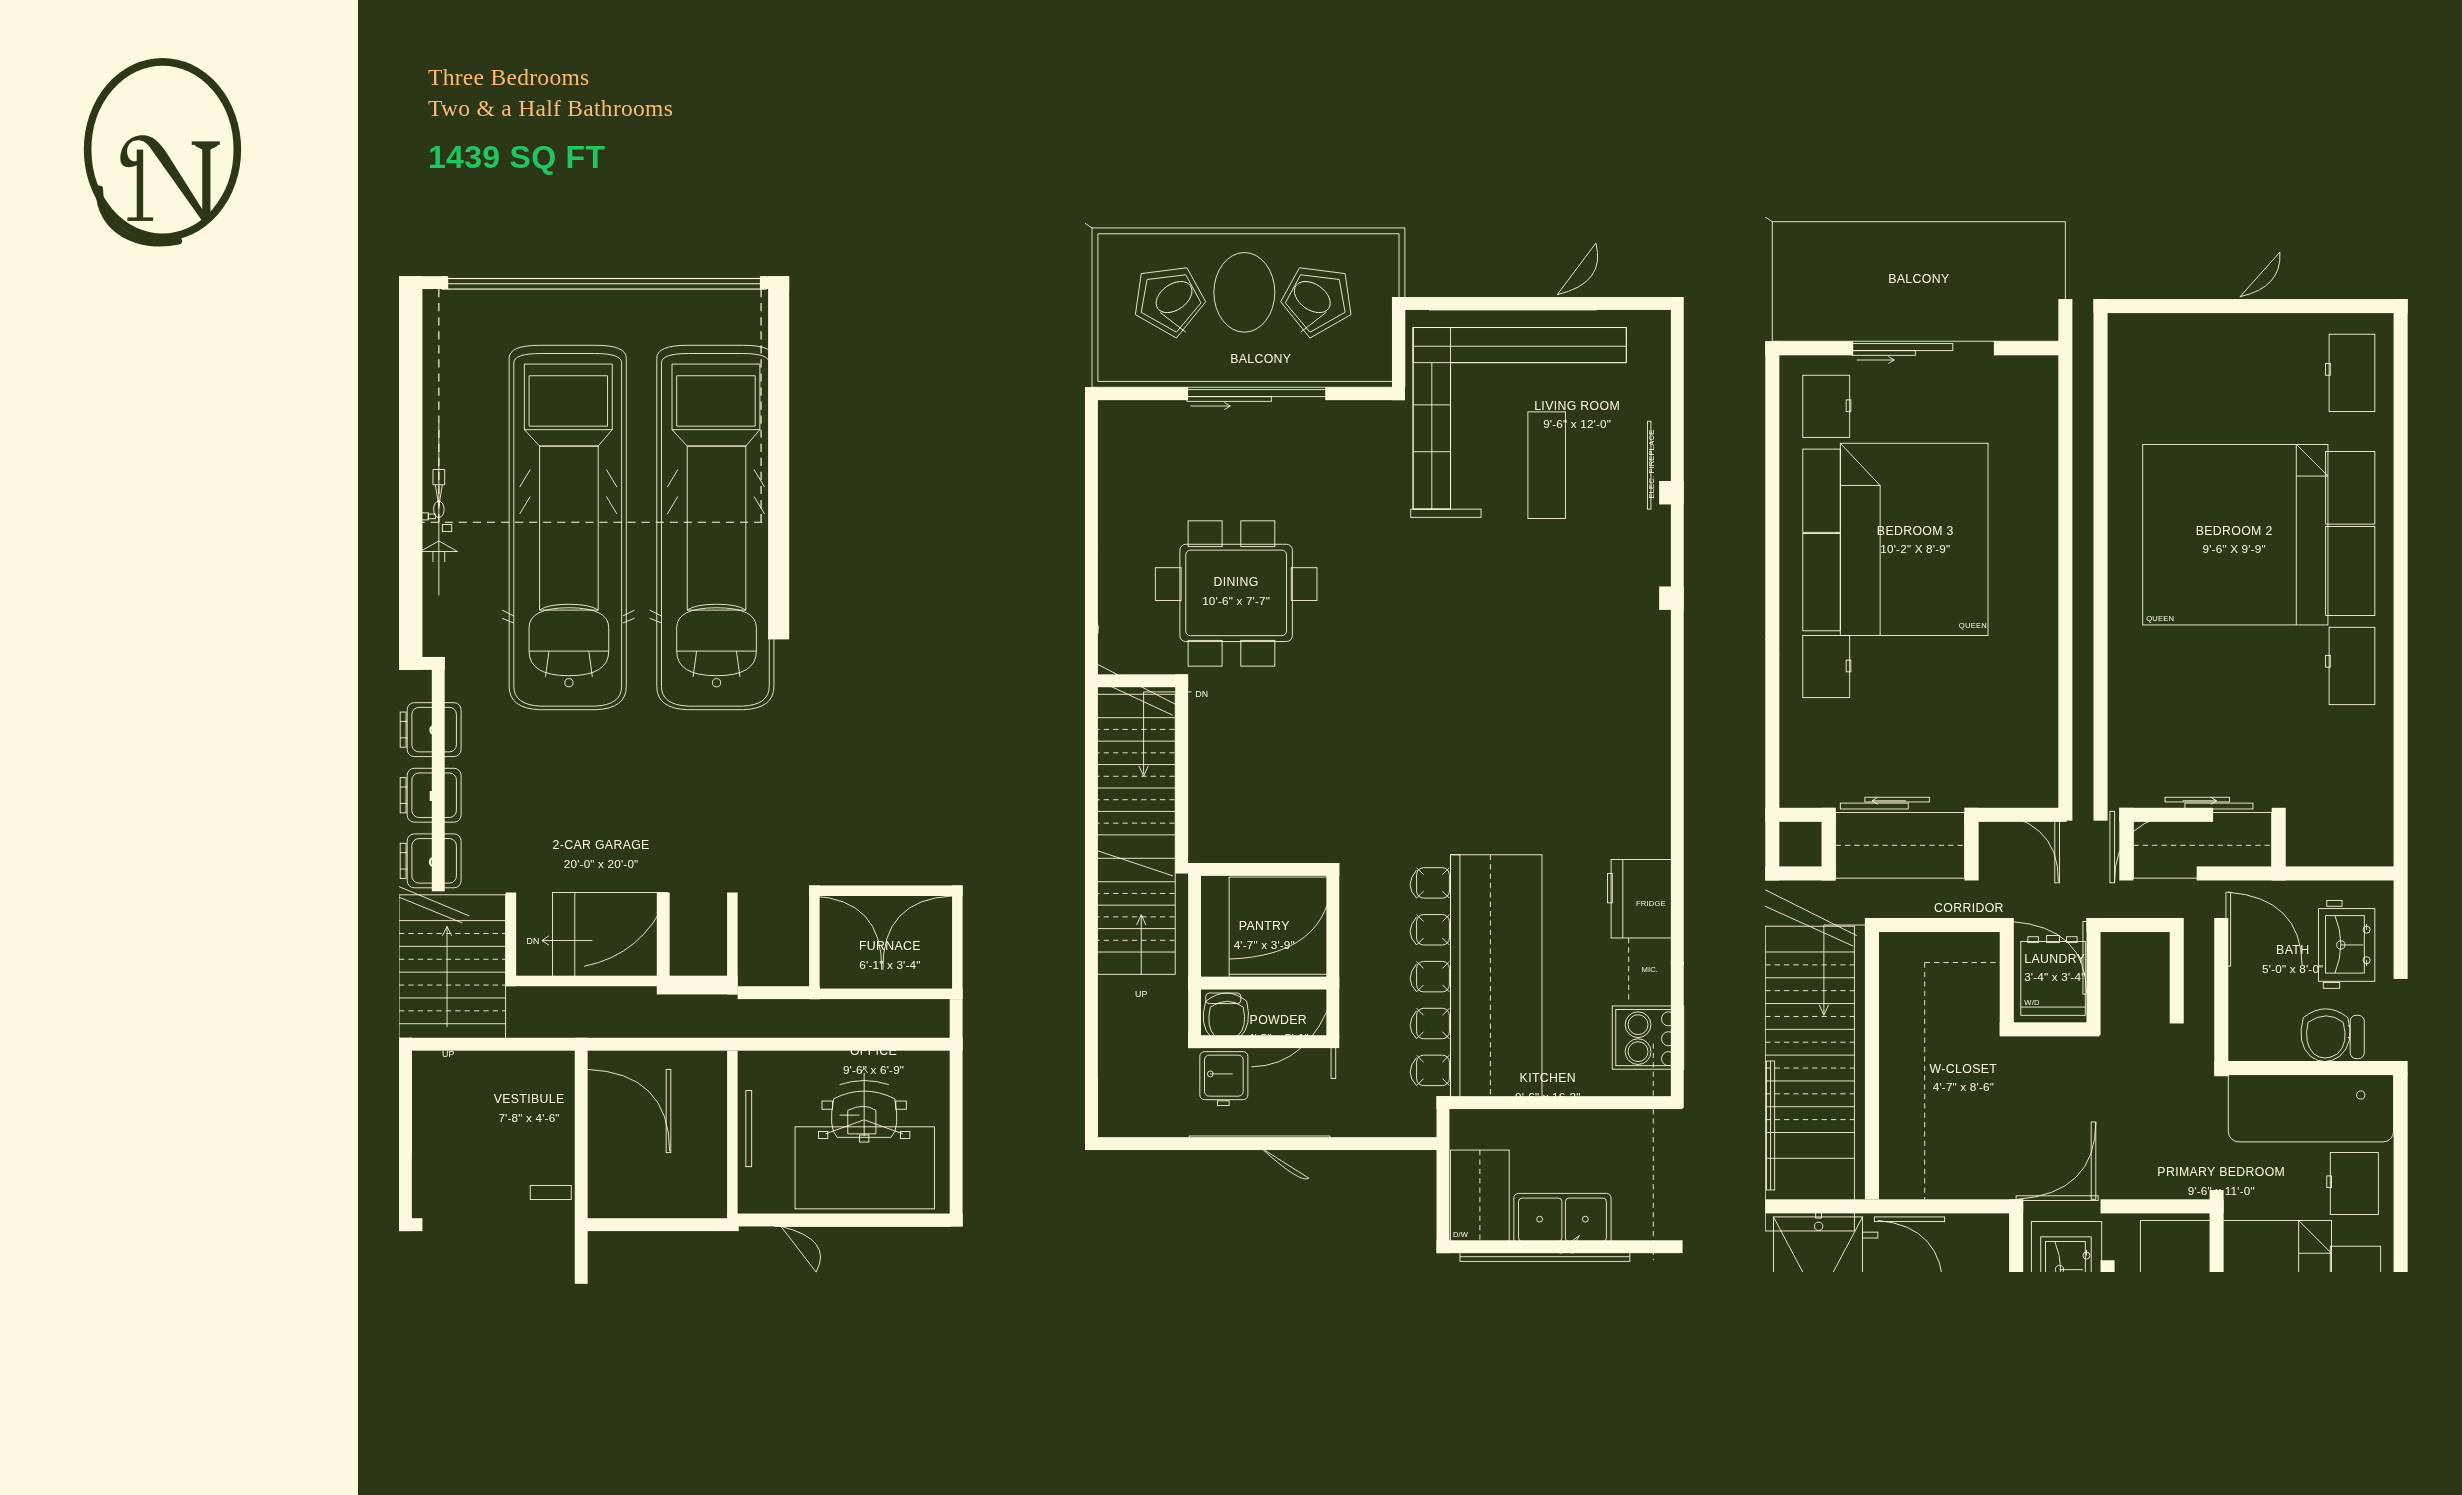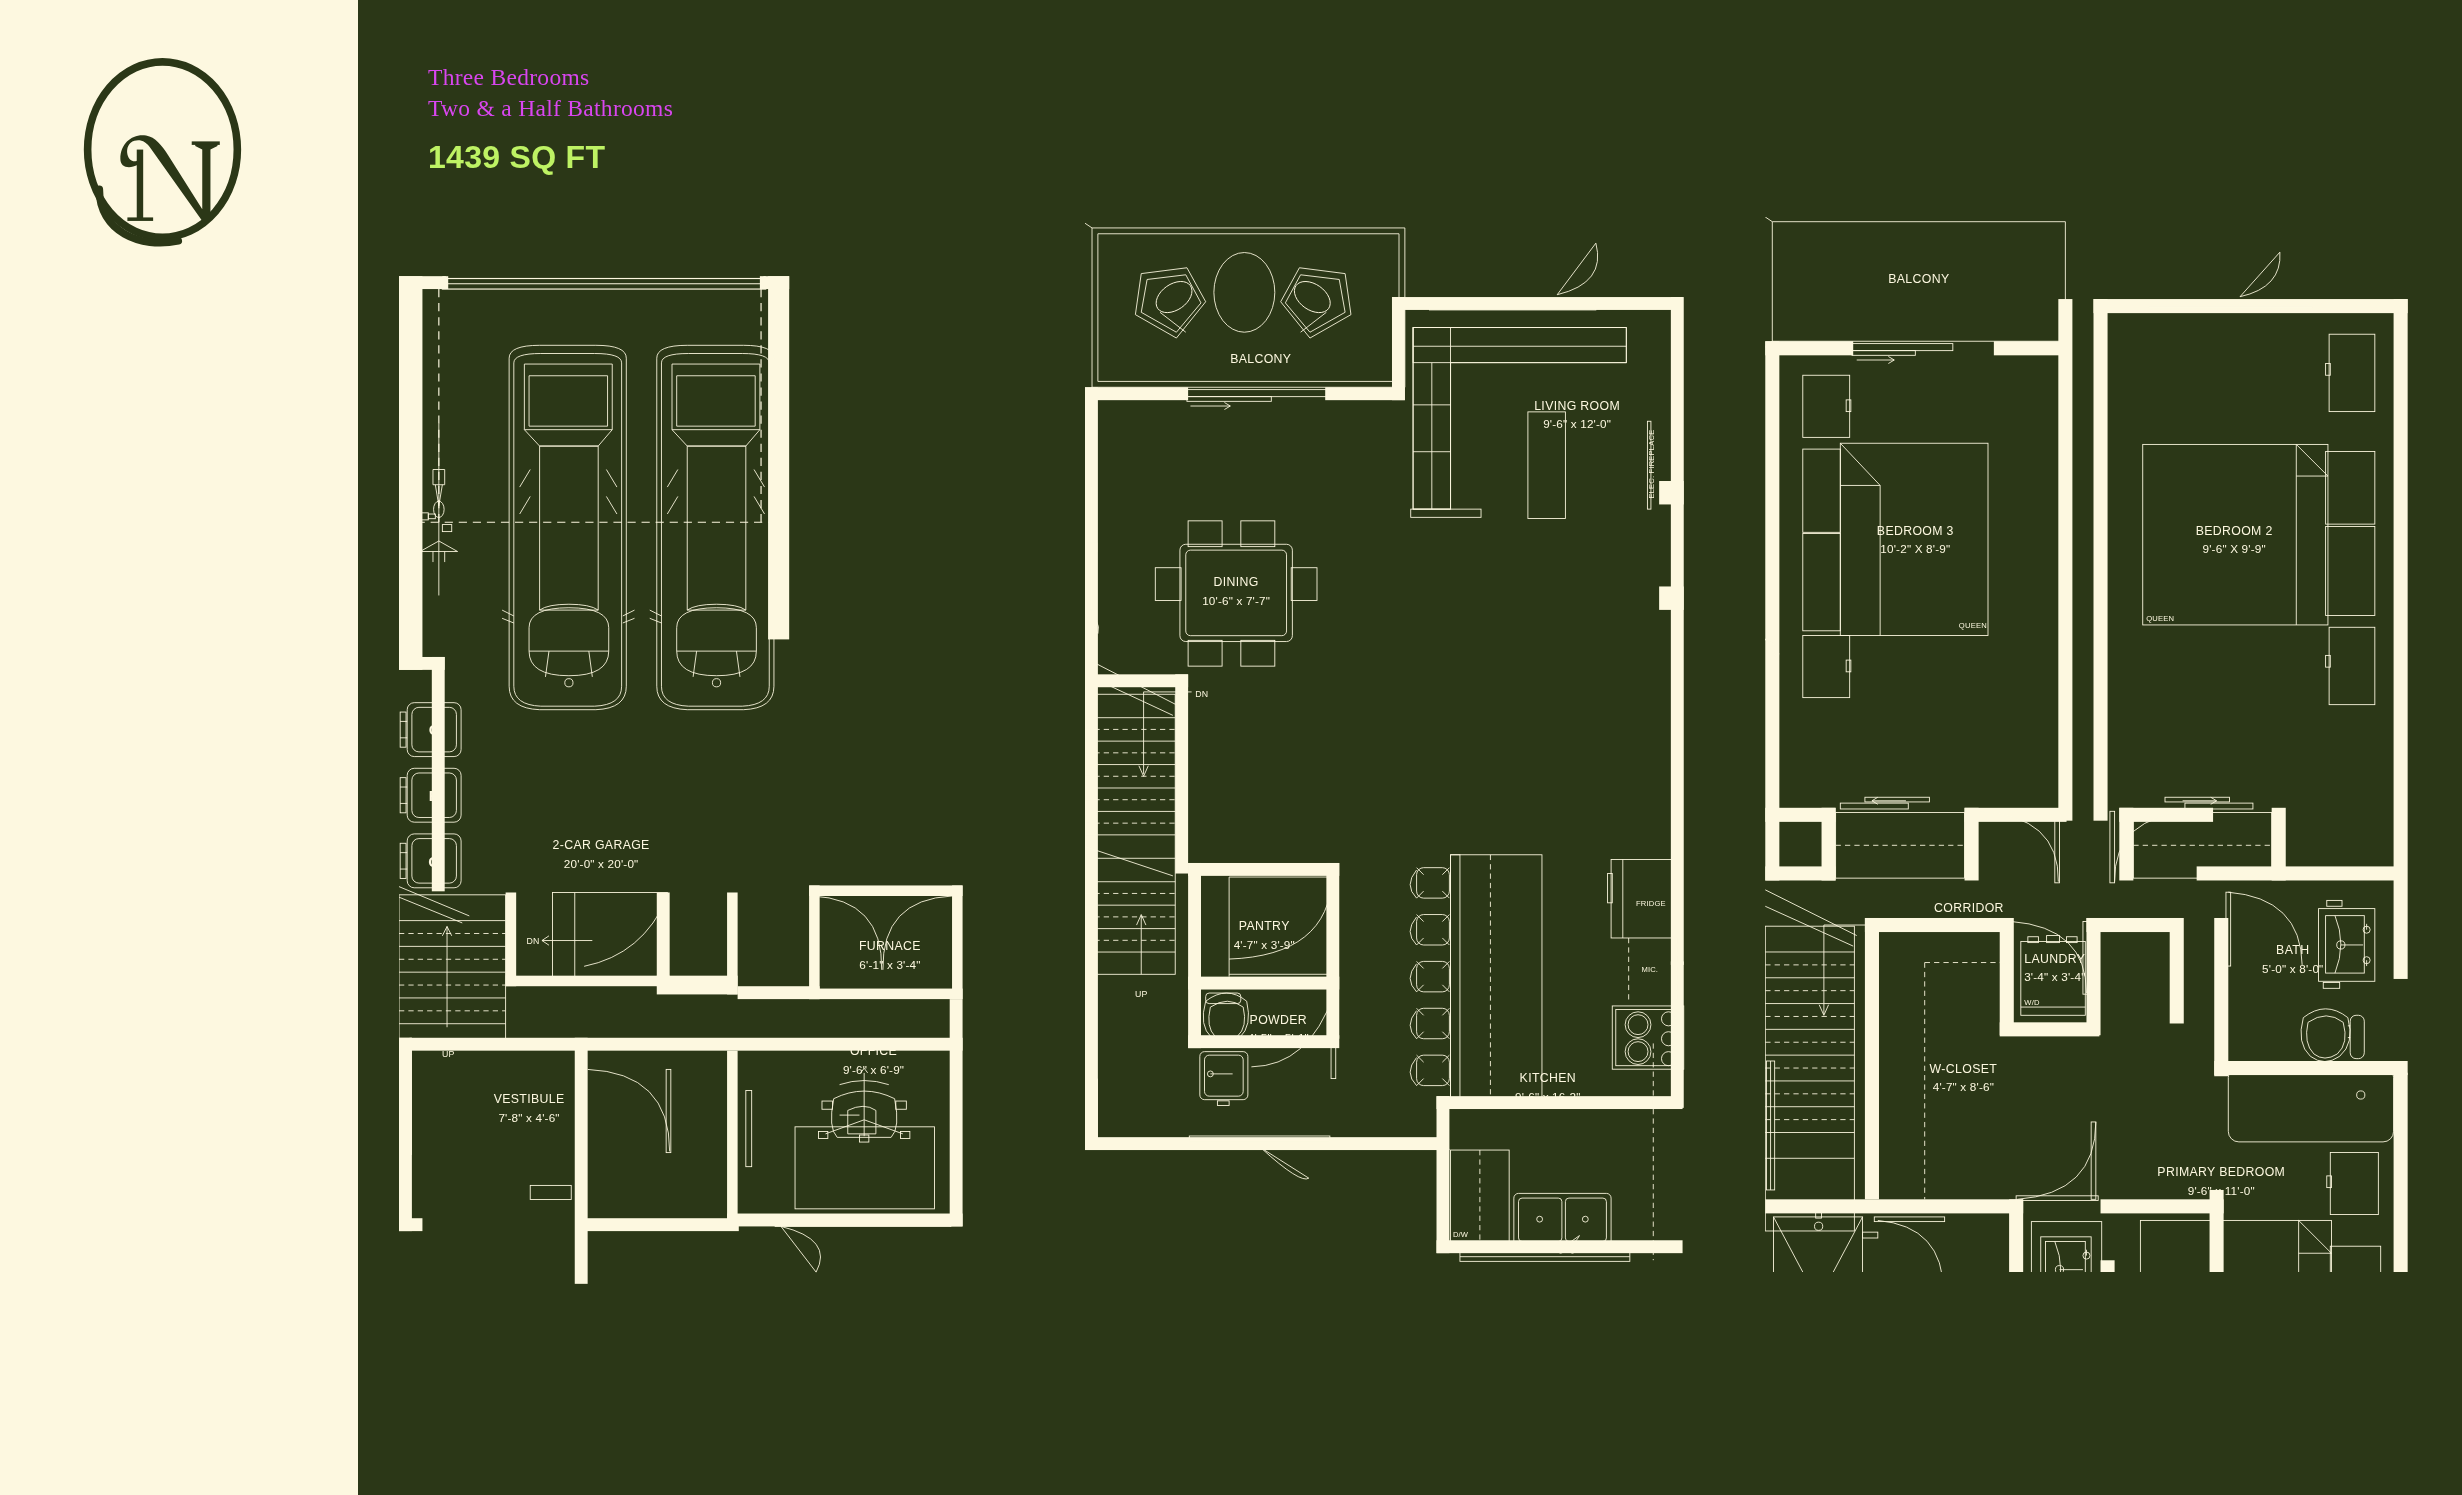--- a/index.html
+++ b/index.html
@@ -20,25 +20,25 @@
   #brandmark{
     position:absolute;left:64px;top:56px;width:211px;height:193px;
   }
   #sidebar-title-wrap{
     position:absolute;left:0px;top:692px;width:358px;height:780px;
   }
 
   
   #header{position:absolute;left:428px;top:62px;}
   #header .line{
-    color:#d946ef;font-size:23.5px;line-height:30.5px;
+    color:#fdba74;font-size:23.5px;line-height:30.5px;
     font-family:"Liberation Serif", serif;font-weight:400;letter-spacing:0.3px;
   }
   #sqft{
-    color:#bef264;font-size:32px;font-weight:bold;margin-top:16.4px;letter-spacing:0.3px;
+    color:#22c55e;font-size:32px;font-weight:bold;margin-top:16.4px;letter-spacing:0.3px;
     font-family:"Liberation Sans", sans-serif;
   }
 
   
   #wordmark{
     position:absolute;left:2108px;top:1344px;
     color:#FDF8E0;font-size:87px;
     font-family:"Liberation Serif", serif;font-weight:bold;
     letter-spacing:-1.2px;
   }

